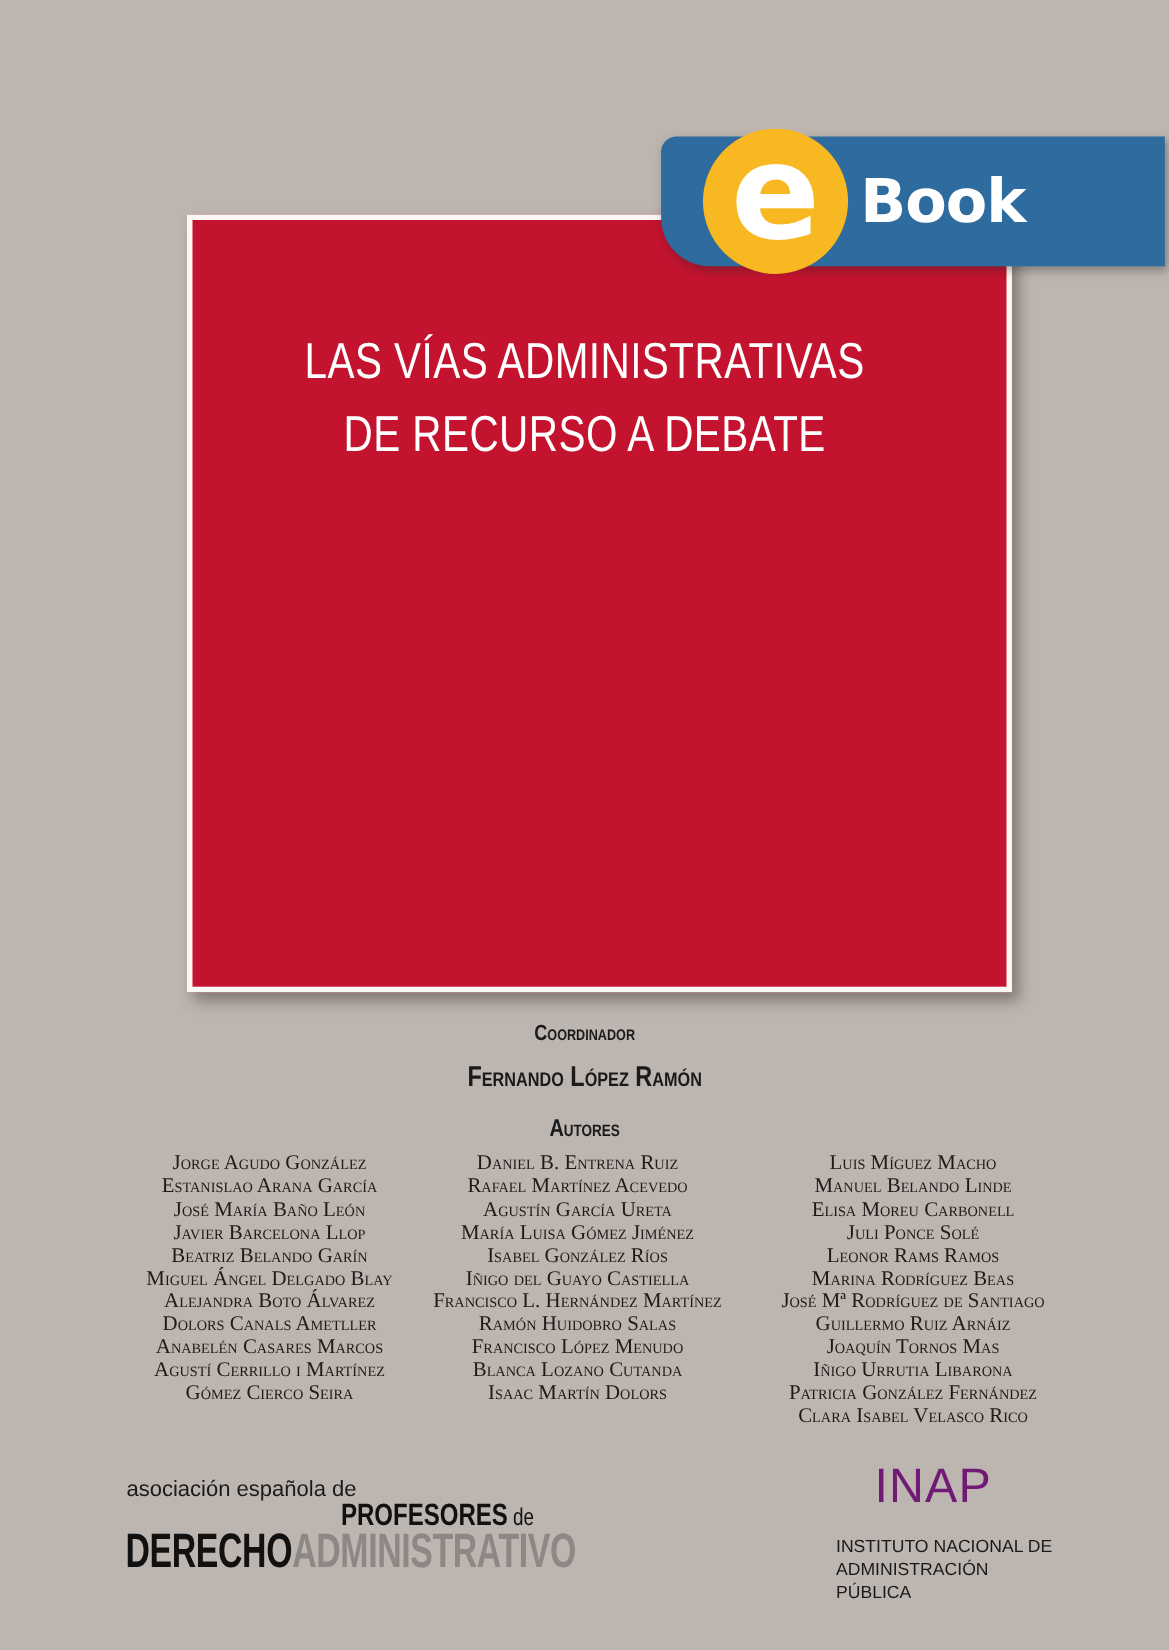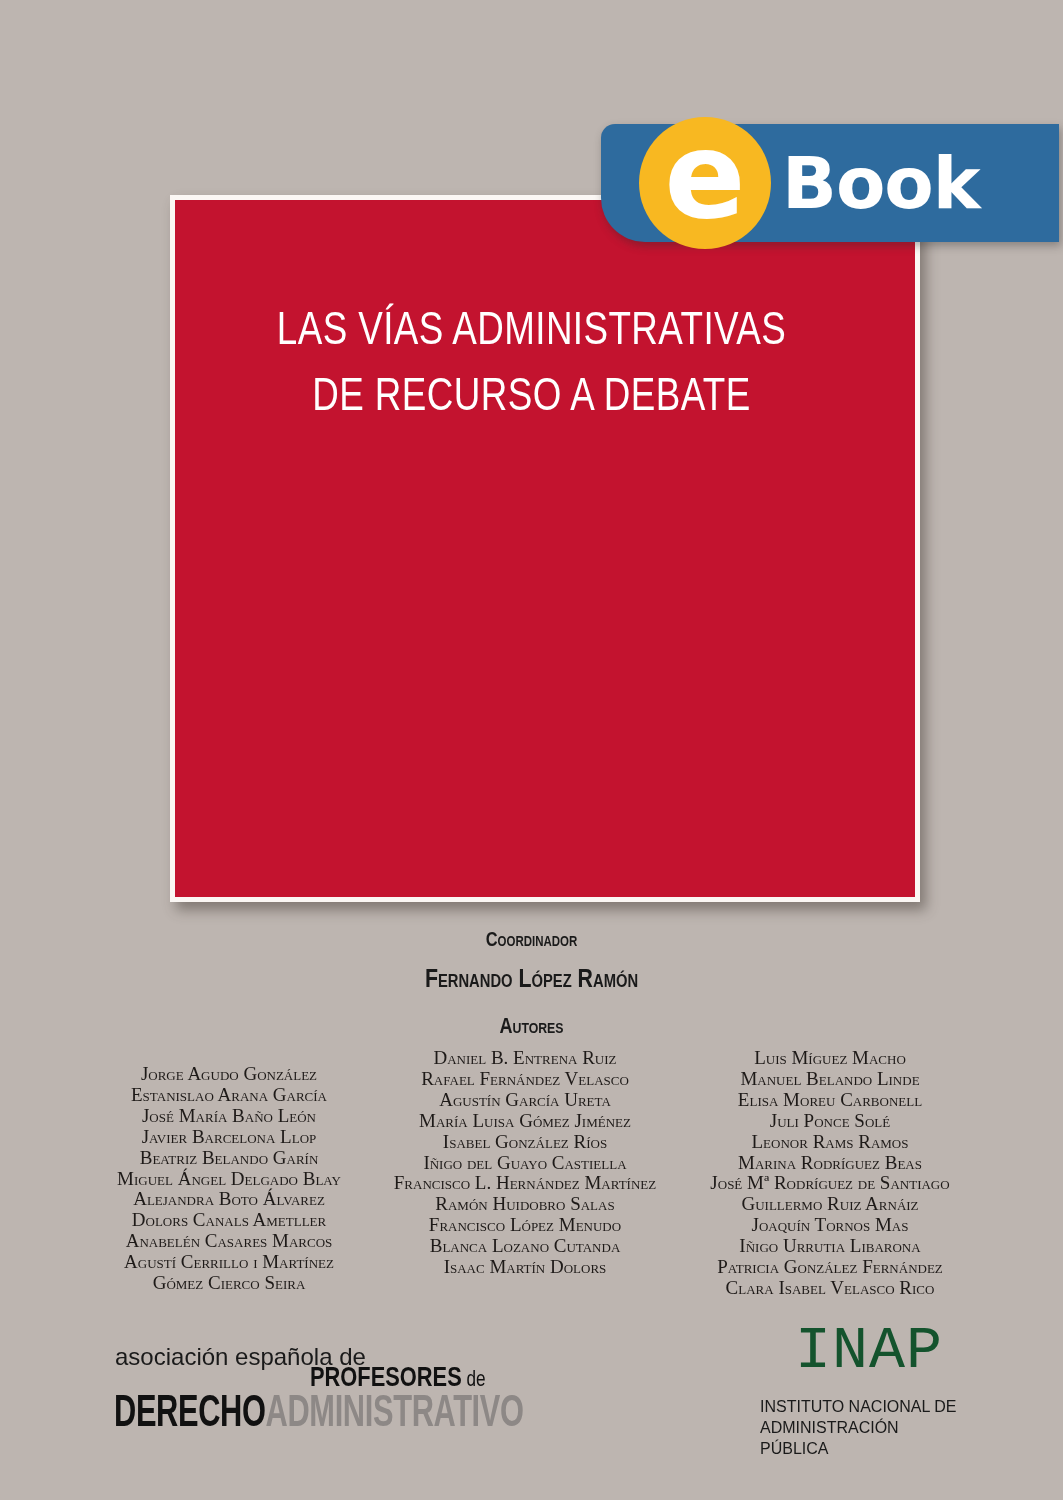--- a/index.html
+++ b/index.html
@@ -56,21 +56,21 @@
     font-size: 120px;
     line-height: 1;
     margin-top: -14px;
   }
   .ebook-word {
     position: absolute;
     left: 782px; top: 128px;
     color: #ffffff;
     font-family: "DejaVu Sans", sans-serif;
     font-weight: bold;
-    font-size: 72px;
+    font-size: 55px;
     line-height: 110px;
     letter-spacing: -1px;
   }
 
   
   .sc {
     font-variant: small-caps;
   }
   .label-coord {
     position: absolute; left: 0; right: 0; top: 928px;
@@ -102,29 +102,29 @@
   .authors-col {
     position: absolute; top: 1048px;
     text-align: center;
     font-family: "Liberation Serif", serif;
     font-variant: small-caps;
     font-size: 19px;
     line-height: 20.9px;
     color: #1e1a18;
     white-space: nowrap;
   }
-  .col1 { left: 84px; width: 290px; margin-top: 16px; }
+  .col1 { left: 100px; width: 290px; }
   .col2 { left: 365px; width: 320px; }
   .col3 { left: 685px; width: 290px; }
 
   
   .assoc-line1 {
     position: absolute; left: 115px; top: 1343px;
     font-family: "Liberation Sans", sans-serif;
-    font-size: 24px; color: #1a1a1a;
+    font-size: 20px; color: #1a1a1a;
   }
   .assoc-line2 {
     position: absolute; left: 310px; top: 1361px;
     font-family: "Liberation Sans Narrow", "Liberation Sans", sans-serif;
     font-size: 28px; font-weight: bold; color: #111;
     transform: scaleX(0.78); transform-origin: left;
     white-space: nowrap;
   }
   .assoc-line2 .de {
     font-weight: normal; font-size: 22px; margin-left: 6px;
@@ -135,22 +135,22 @@
     font-size: 44px; font-weight: bold;
     transform: scaleX(0.70); transform-origin: left;
     white-space: nowrap; letter-spacing: -0.5px;
   }
   .assoc-line3 .dark { color: #111; }
   .assoc-line3 .grey { color: #8d8886; }
 
   
   .inap-mark {
     position: absolute; left: 795px; top: 1320px;
-    font-family: Liberation Mono, monospace;
-    font-size: 60px; color: #14532d;
+    font-family: Liberation Sans, sans-serif;
+    font-size: 44px; color: #701a75;
     letter-spacing: 1px; line-height: 62px;
   }
   .inap-sub {
     position: absolute; left: 760px; top: 1396px; width: 210px;
     text-align: left;
     font-family: "Liberation Sans", sans-serif;
     font-size: 16px; line-height: 21px;
     color: #1a1a1a;
   }
 </style>
@@ -181,21 +181,21 @@
   <div>Beatriz Belando Garín</div>
   <div>Miguel Ángel Delgado Blay</div>
   <div>Alejandra Boto Álvarez</div>
   <div>Dolors Canals Ametller</div>
   <div>Anabelén Casares Marcos</div>
   <div>Agustí Cerrillo i Martínez</div>
   <div>Gómez Cierco Seira</div>
 </div>
 <div class="authors-col col2">
   <div>Daniel B. Entrena Ruiz</div>
-  <div>Rafael Fernández Velasco</div>
+  <div>Rafael Martínez Acevedo</div>
   <div>Agustín García Ureta</div>
   <div>María Luisa Gómez Jiménez</div>
   <div>Isabel González Ríos</div>
   <div>Iñigo del Guayo Castiella</div>
   <div>Francisco L. Hernández Martínez</div>
   <div>Ramón Huidobro Salas</div>
   <div>Francisco López Menudo</div>
   <div>Blanca Lozano Cutanda</div>
   <div>Isaac Martín Dolors</div>
 </div>

